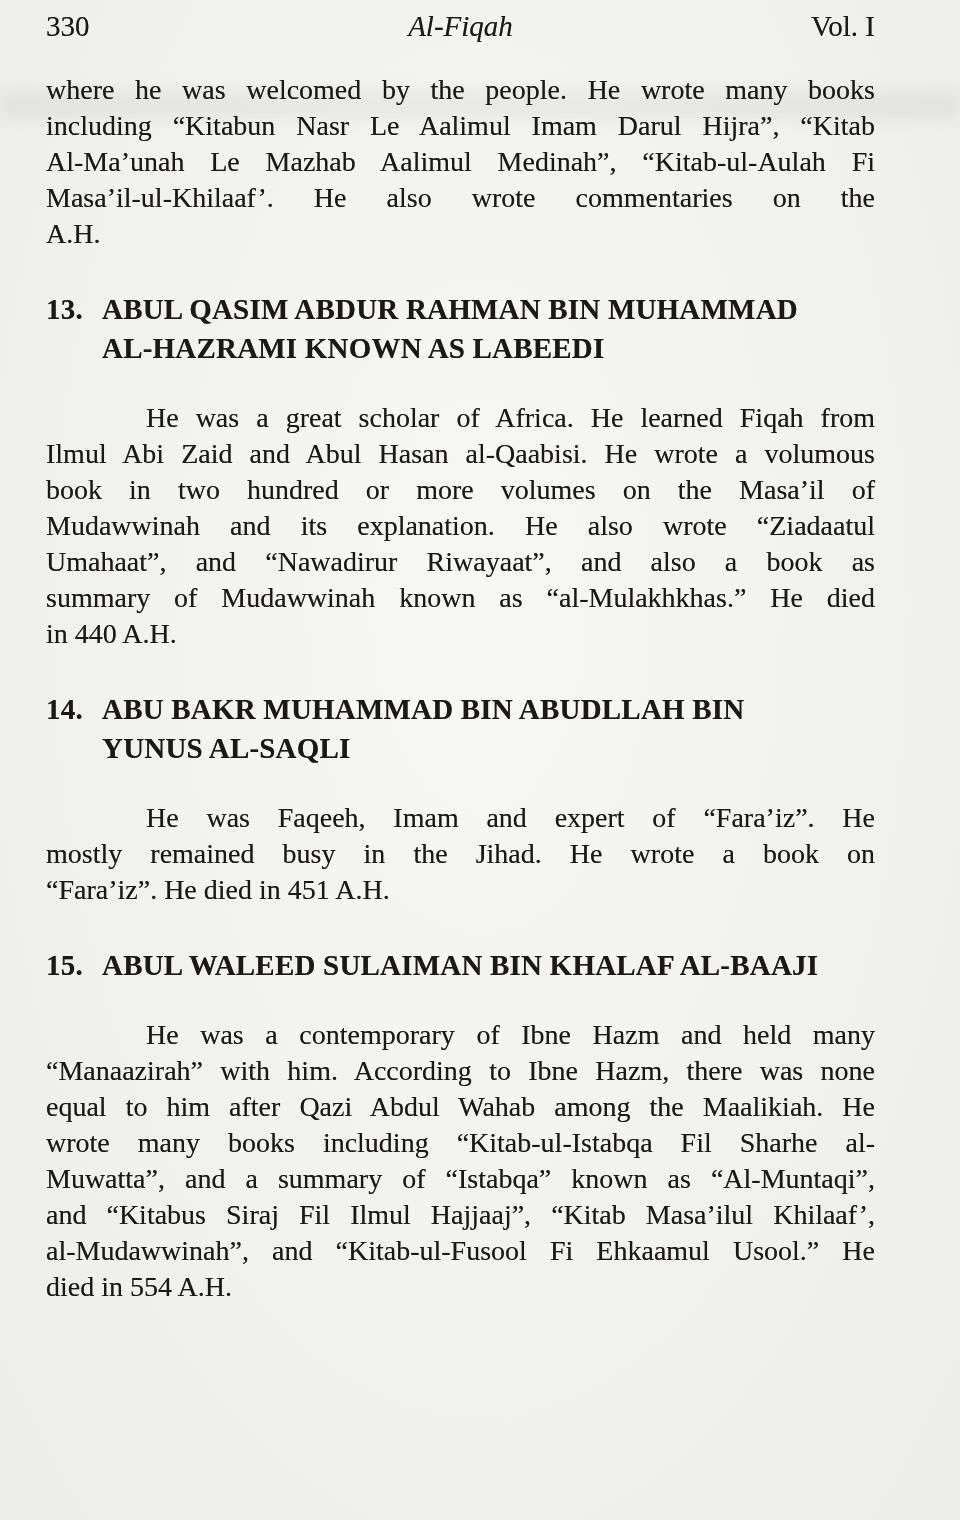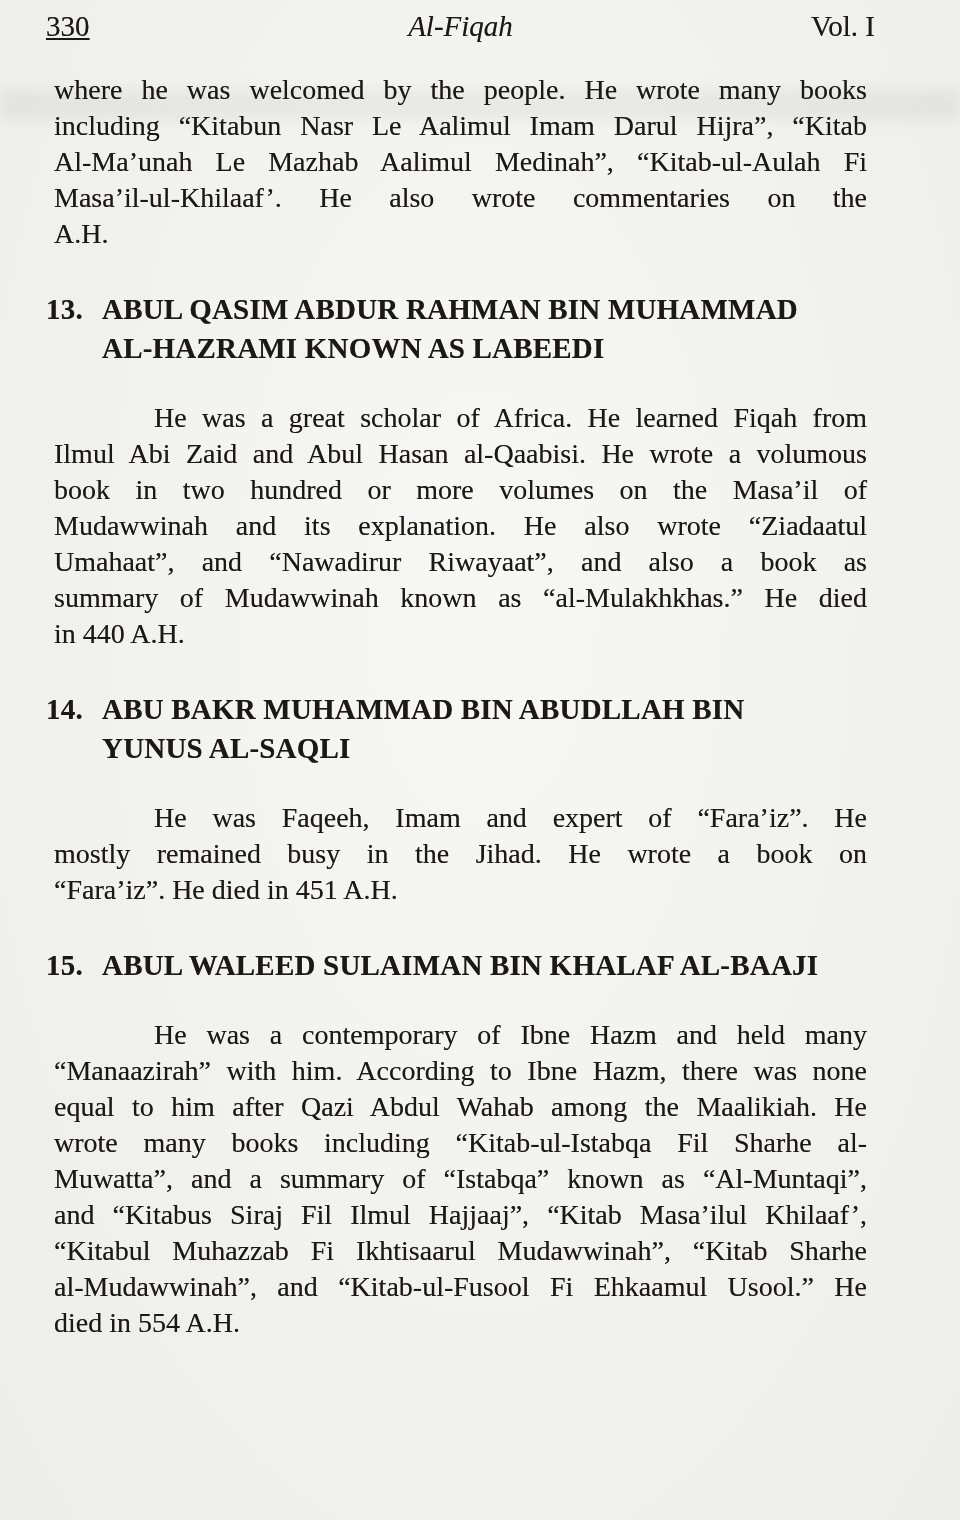--- a/index.html
+++ b/index.html
@@ -39,30 +39,30 @@
     padding: 8px 85px 0 46px;
     text-shadow: 0 0 0.6px rgba(25,23,20,0.55);
   }
   .hdr {
     display: grid;
     grid-template-columns: 1fr auto 1fr;
     align-items: baseline;
     font-size: 29px;
     line-height: 36px;
   }
-  .hdr .pgnum { text-align: left; text-decoration: underline; }
+  .hdr .pgnum { text-align: left; }
   .hdr .title { text-align: center; font-style: italic; }
   .hdr .vol   { text-align: right; }
 
   .body-content { margin-top: 28px; }
 
   .para {
     font-size: 28px;
     line-height: 36px;
-    margin: 8px;
+    margin: 0;
   }
   .line {
     text-align: justify;
     text-align-last: justify;
     white-space: normal;
   }
   .line:last-child {
     text-align-last: left;
   }
   .line.indent {
@@ -134,18 +134,17 @@
           <div class="h-line">ABUL WALEED SULAIMAN BIN KHALAF AL-BAAJI</div>
         </div>
       </div>
       <div class="para">
         <div class="line indent">He was a contemporary of Ibne Hazm and held many</div>
         <div class="line">“Manaazirah” with him. According to Ibne Hazm, there was none</div>
         <div class="line">equal to him after Qazi Abdul Wahab among the Maalikiah. He</div>
         <div class="line">wrote many books including “Kitab-ul-Istabqa Fil Sharhe al-</div>
         <div class="line">Muwatta”, and a summary of “Istabqa” known as “Al-Muntaqi”,</div>
         <div class="line">and “Kitabus Siraj Fil Ilmul Hajjaaj”, “Kitab Masa’ilul Khilaaf’,</div>
-        <div class="line">“Kitabul Muhazzab Fi Ikhtisaarul Mudawwinah”, “Kitab Sharhe</div>
         <div class="line">al-Mudawwinah”, and “Kitab-ul-Fusool Fi Ehkaamul Usool.” He</div>
         <div class="line">died in 554 A.H.</div>
       </div>
     </div>
 </div>
 
 </body></html>

